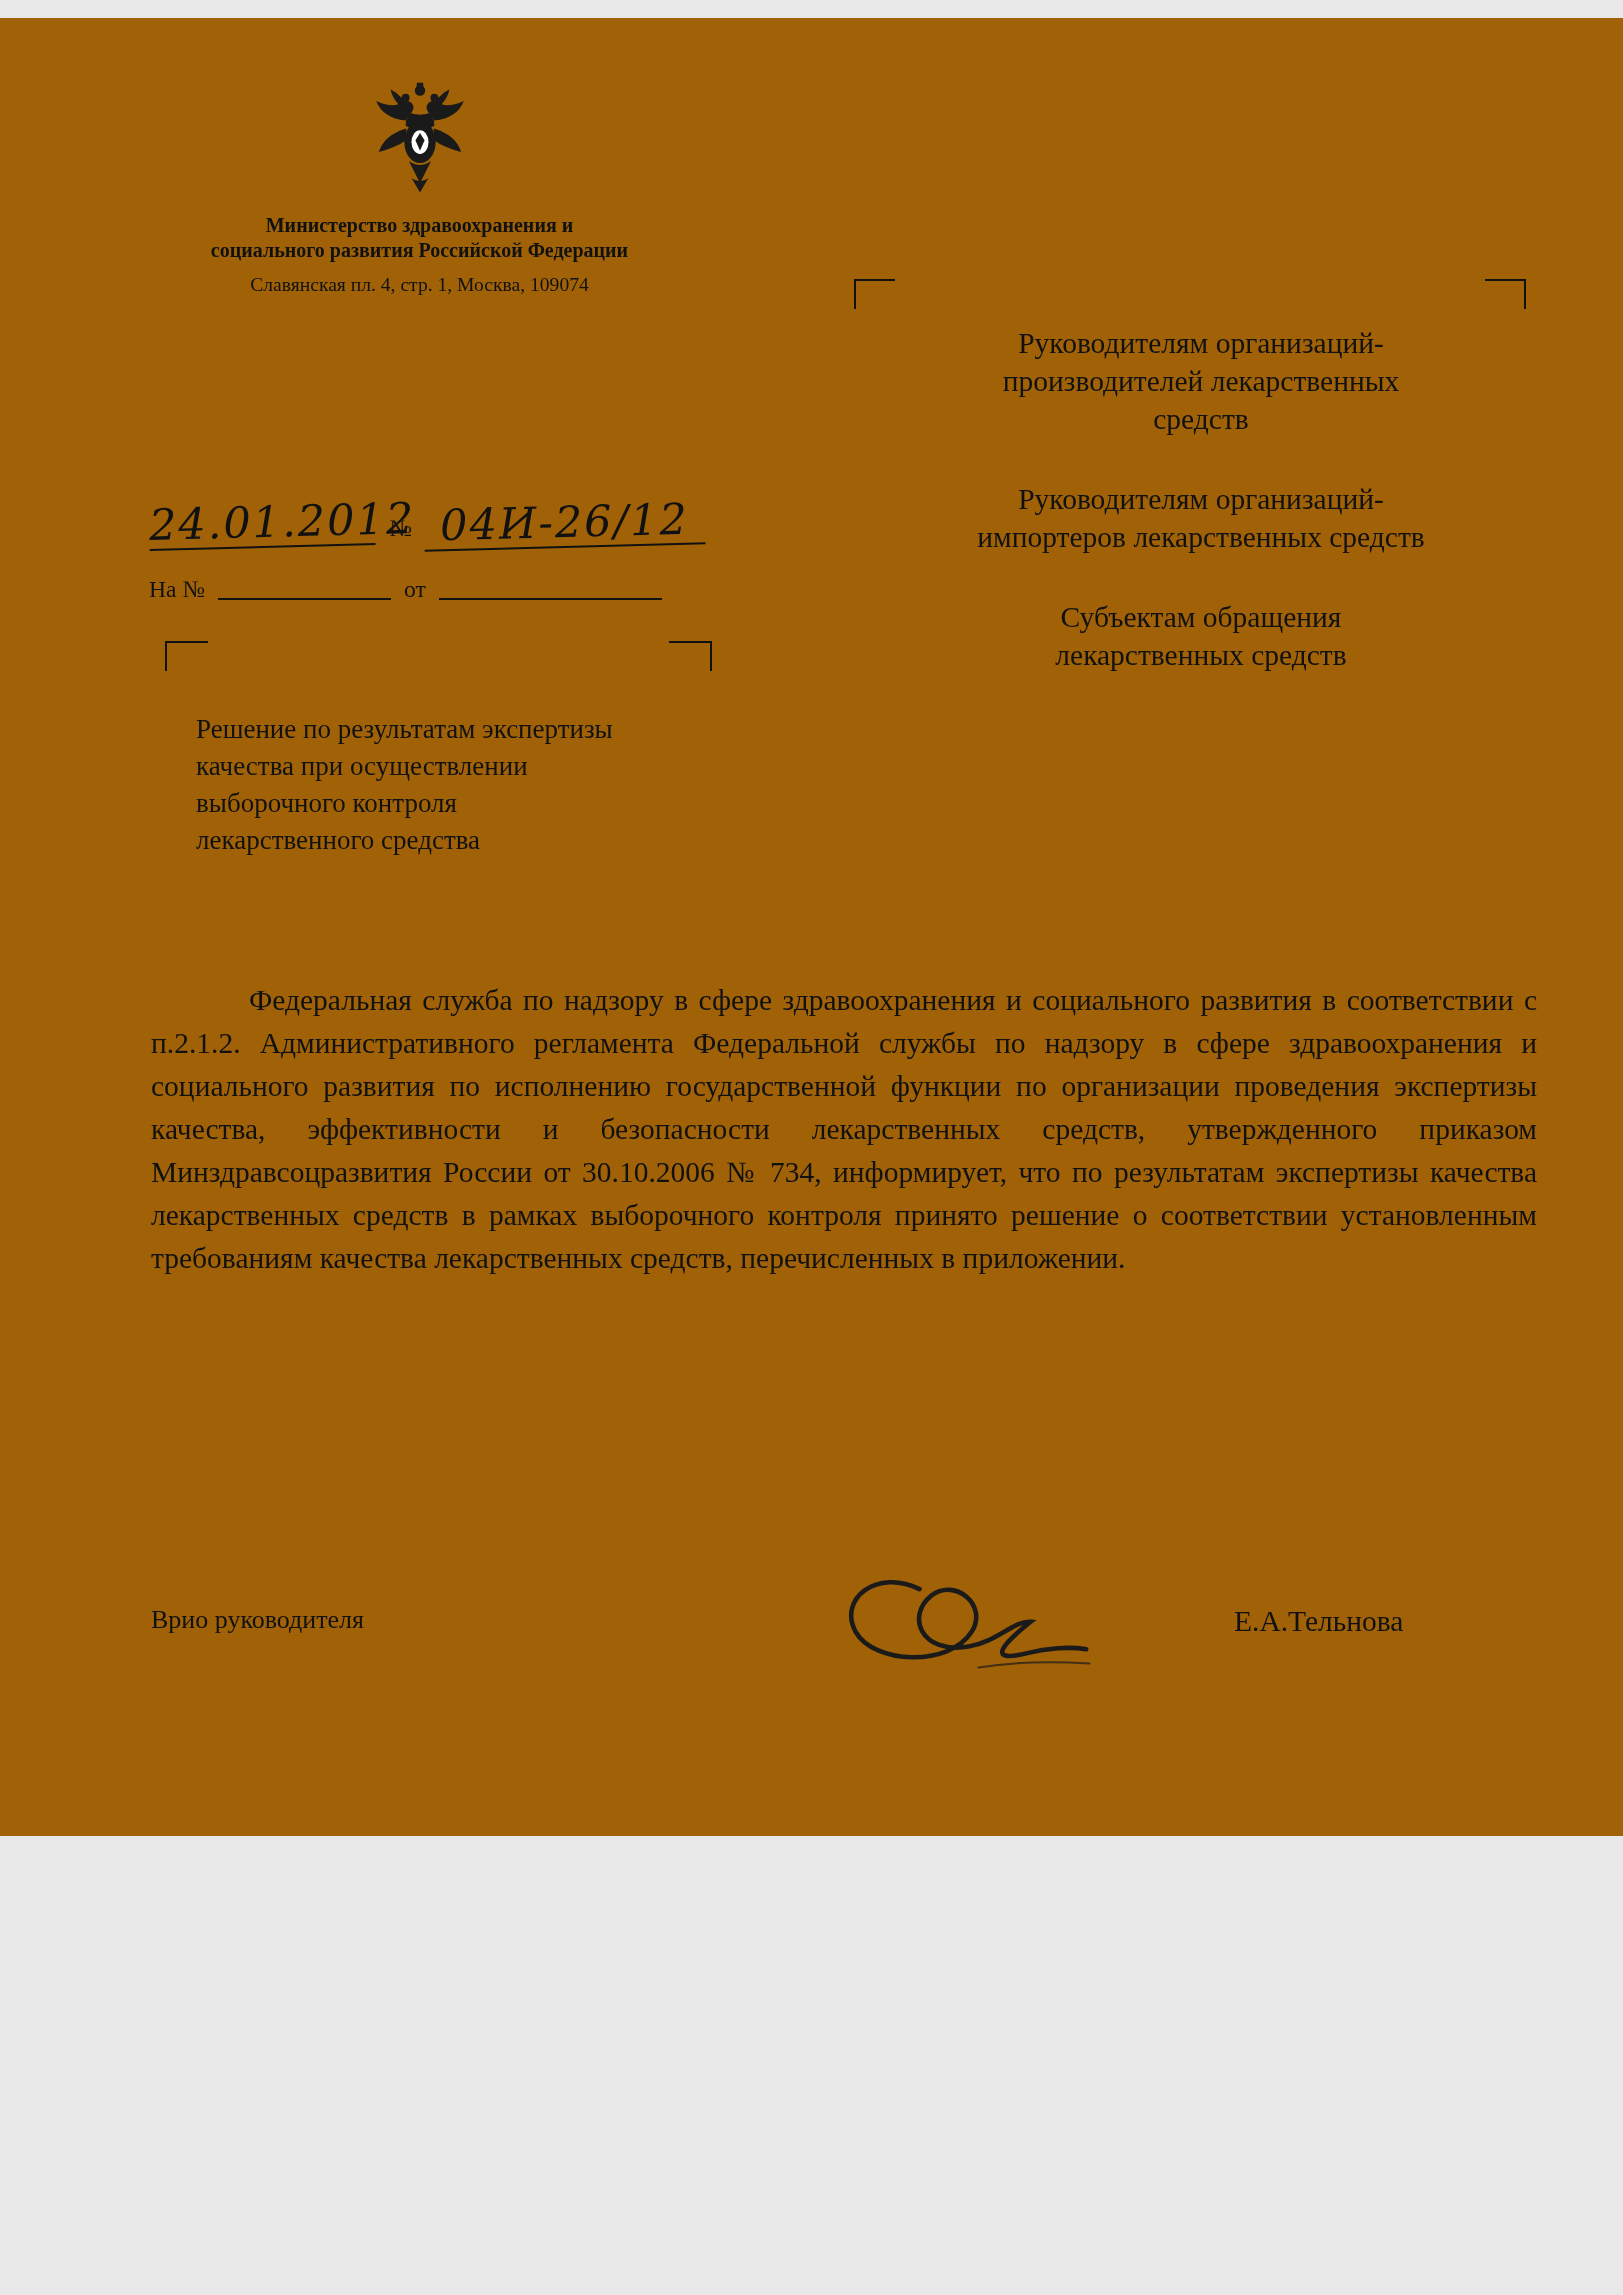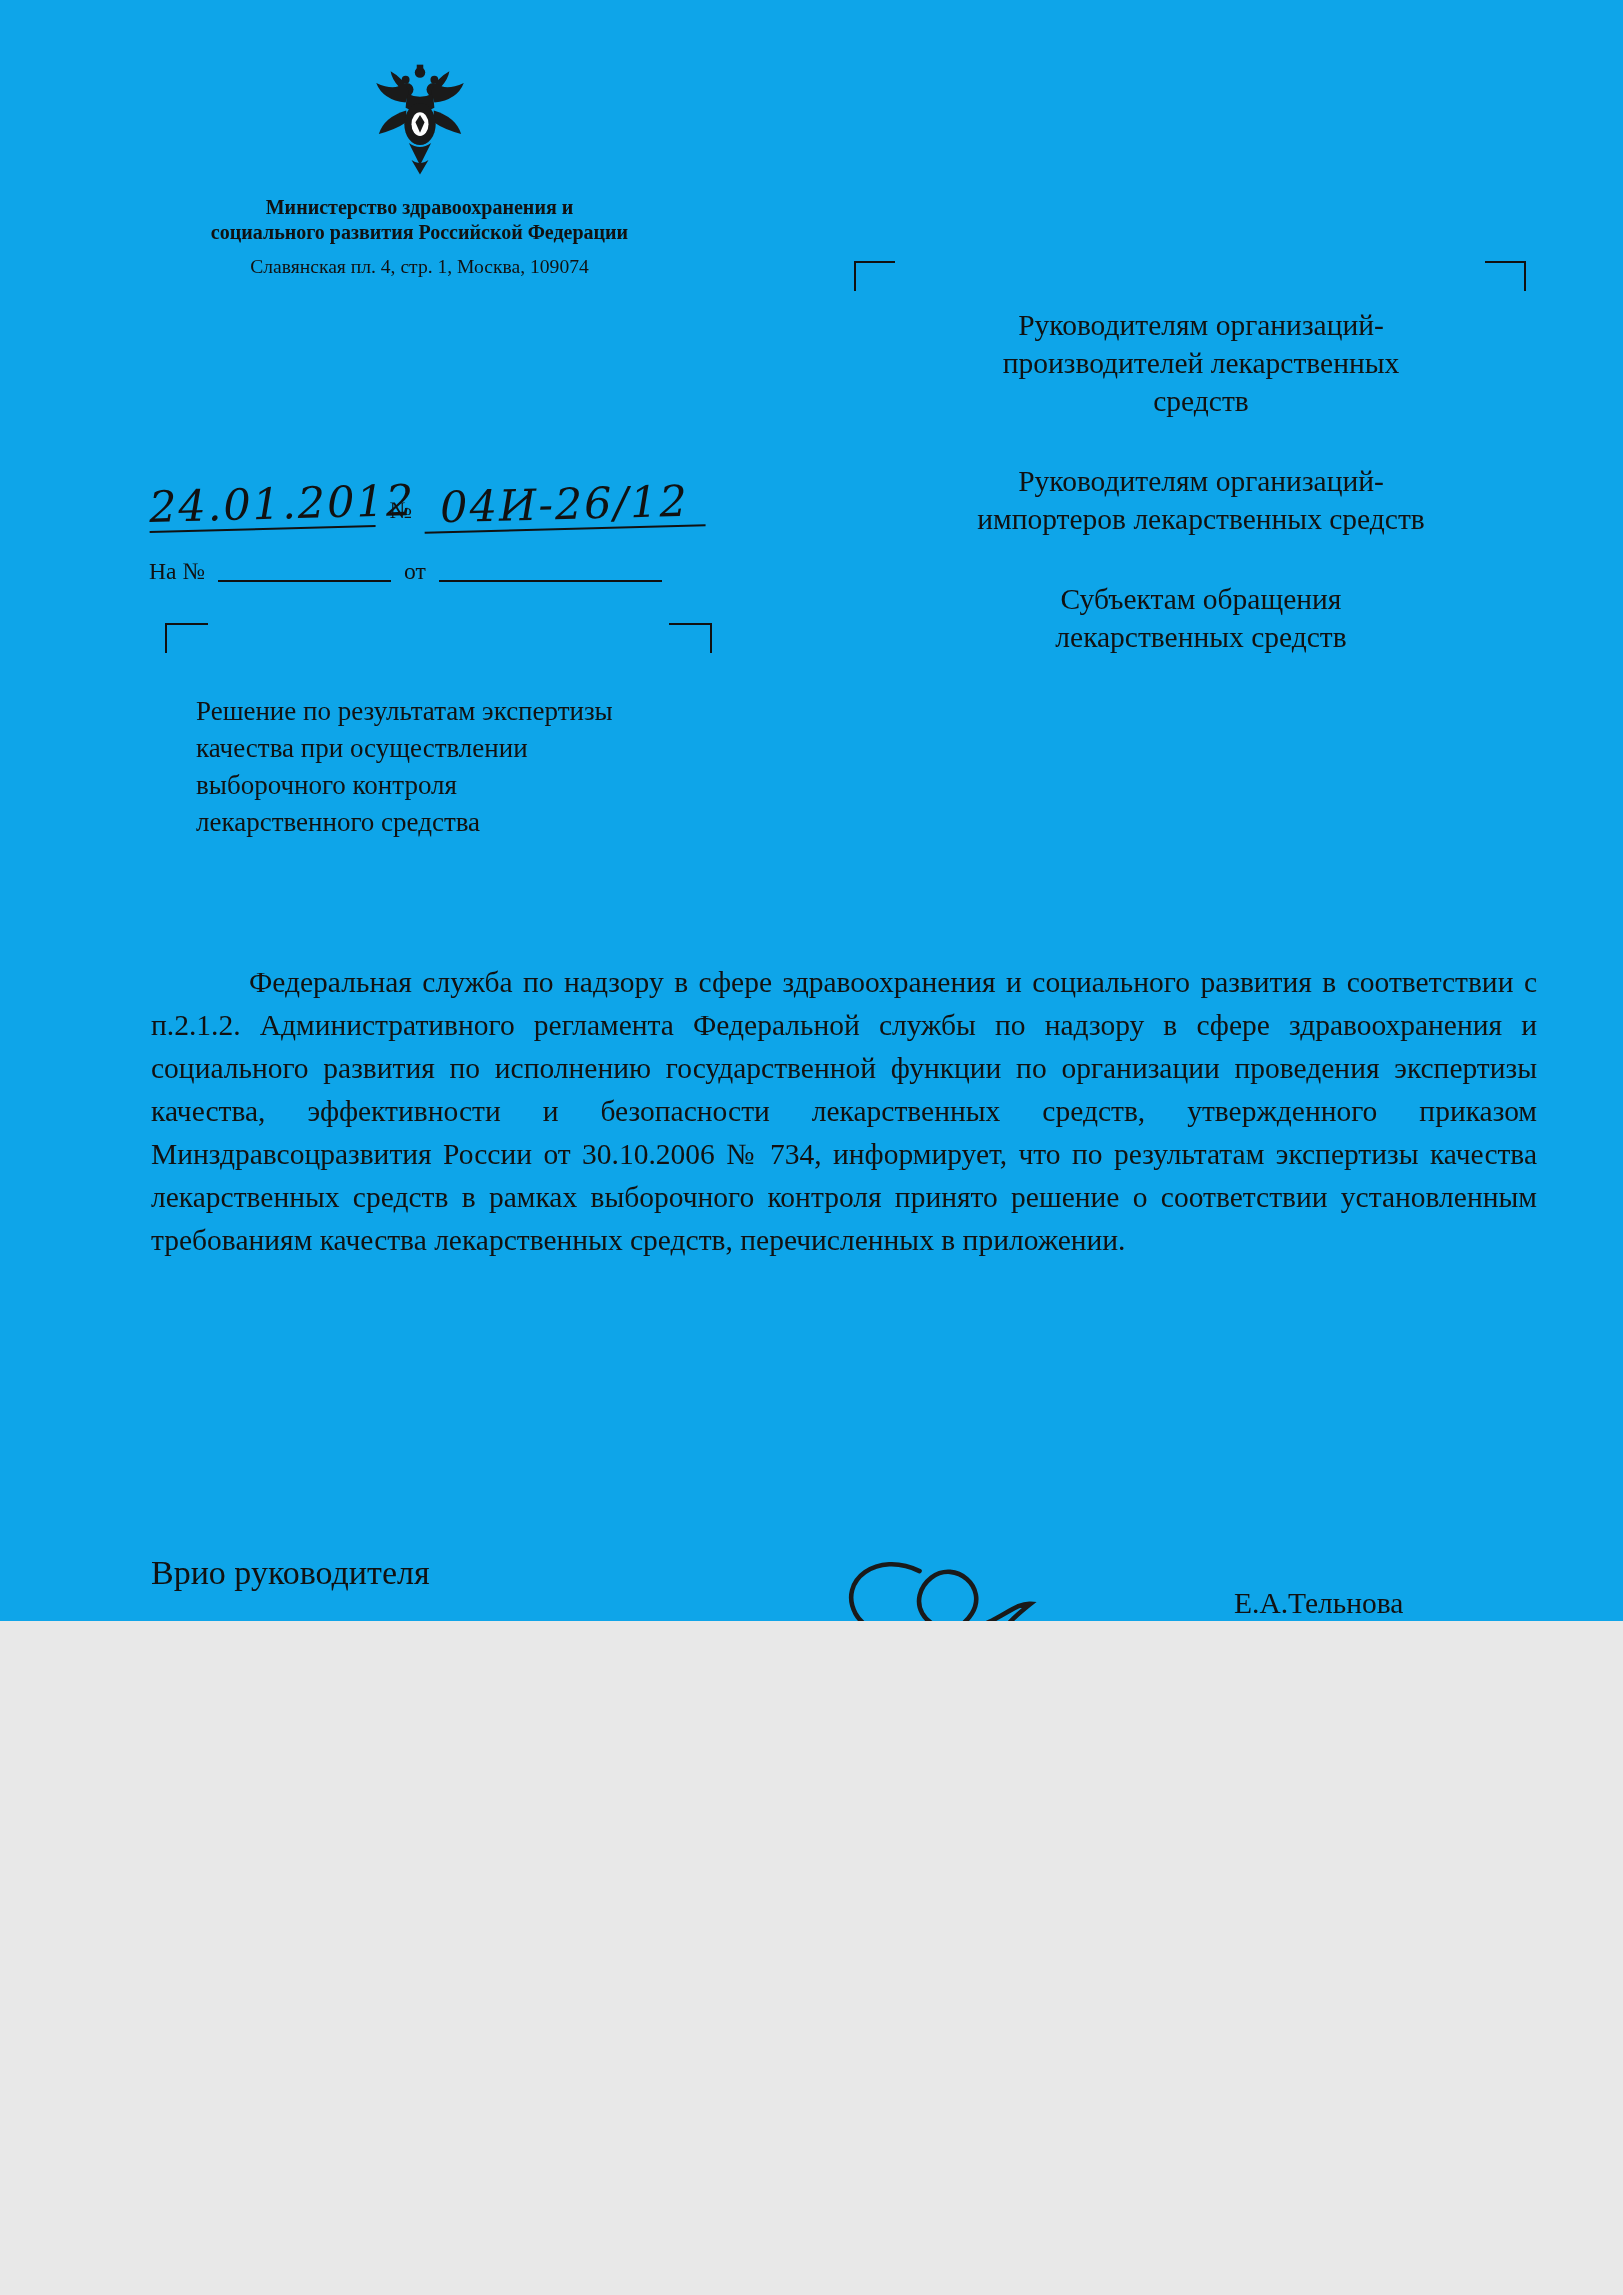--- a/index.html
+++ b/index.html
@@ -1,24 +1,25 @@
 <!DOCTYPE html>
 <html style="font-size:10.5px"><head>
 <meta charset="utf-8">
 <style>
   * { margin: 0; padding: 0; box-sizing: border-box; }
   html, body { background: #e8e8e8; }
   .page {
     position: relative;
     width: 1623px;
-    height: 1621px;
-    background: #0ea5e9;
+    height: 1818px;
+    background: #a16207;
     font-family: "Liberation Serif", "DejaVu Serif", serif;
     color: #111;
     overflow: hidden;
+    margin-top: 18px;
   }
   .preline { white-space: pre-line; }
 
   
   .letterhead {
     position: absolute;
     left: 115px; top: 62px;
     width: 609px;
     text-align: center;
   }
@@ -108,21 +109,21 @@
   }
   .attachment {
     position: absolute;
     left: 151px; top: 1414px;
     width: 1386px;
     font-size: 29.5px;
     text-indent: 98px;
   }
 
   
-  .sig-position { position: absolute; left: 151px; top: 1554px; font-size: 34px; }
+  .sig-position { position: absolute; left: 151px; top: 1587px; font-size: 26px; }
   .sig-name   { position: absolute; left: 1234px; top: 1587px; font-size: 29.5px; }
   .sig-scrawl { position: absolute; left: 815px; top: 1525px; width: 281px; height: 151px; }
 
   
   .footer {
     position: absolute;
     left: 139px; top: 2090px;
     font-size: 22px;
     line-height: 29.5px;
   }

